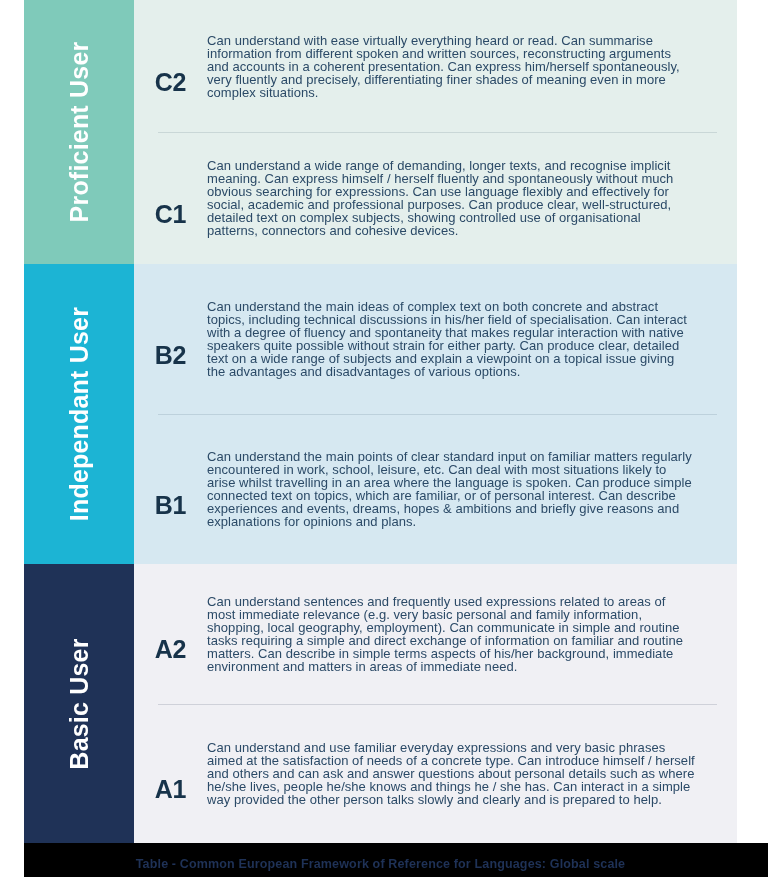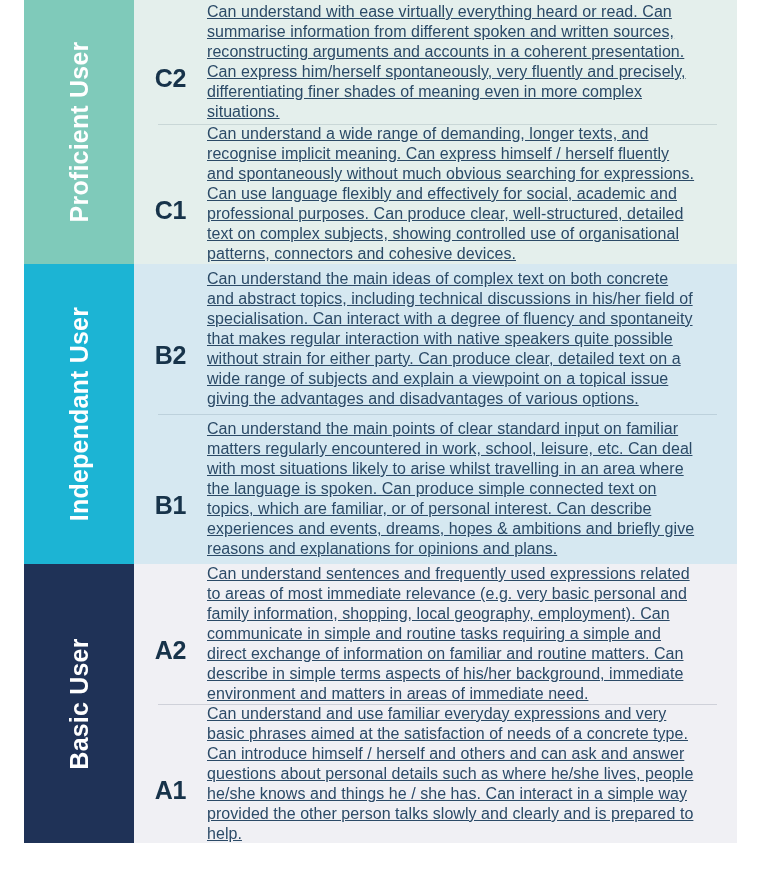--- a/index.html
+++ b/index.html
@@ -101,26 +101,25 @@
     text-align: center;
     font-size: 25px;
     font-weight: bold;
     color: #17334A;
     letter-spacing: -0.2px;
     margin-top: 32px;
   }
 
   .desc {
     flex: 1 1 auto;
-    font-size: 16px;
-    line-height: 20px;
+    font-size: 13px;
+    line-height: 13px;
     color: #2B4A67;
     padding-right: 22px;
     letter-spacing: 0.05px;
-    text-decoration: underline;
   }
 
   
   .footer {
     position: absolute;
     left: 24px;
     top: 843px;
     width: 744px;
     height: 34px;
     background: #000000;
@@ -189,14 +188,17 @@
         </div>
         <div class="row">
           <div class="level">A1</div>
           <div class="desc">Can understand and use familiar everyday expressions and very basic phrases aimed at the satisfaction of needs of a concrete type. Can introduce himself / herself and others and can ask and answer questions about personal details such as where he/she lives, people he/she knows and things he / she has. Can interact in a simple way provided the other person talks slowly and clearly and is prepared to help.</div>
         </div>
       </div>
     </div>
 
   </div>
 
+  <div class="footer">
+    <div class="footer-caption">Table - Common European Framework of Reference for Languages: Global scale</div>
+  </div>
 
 </div>
 
 </body></html>

